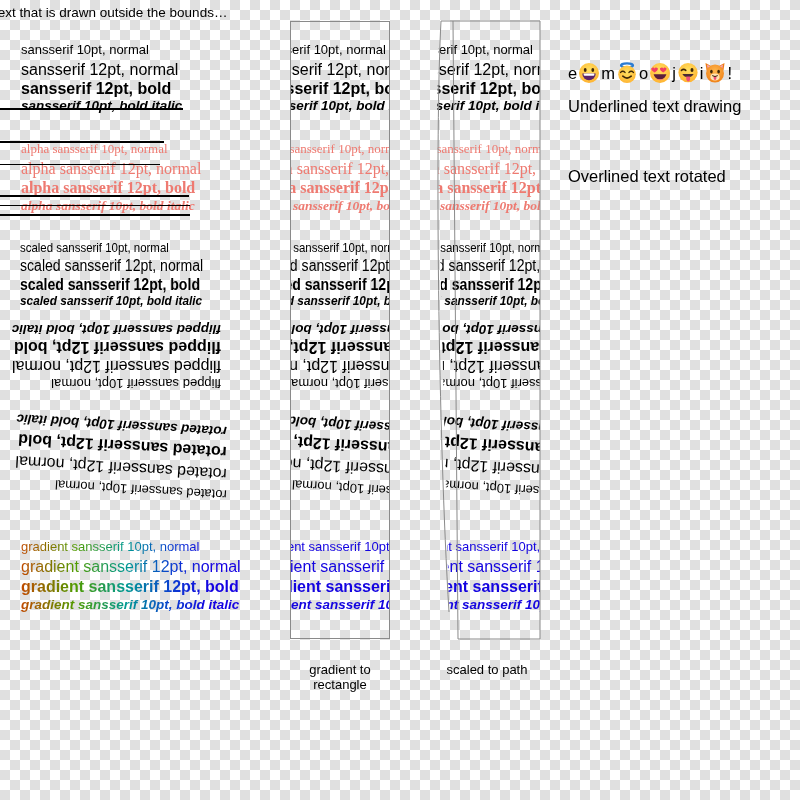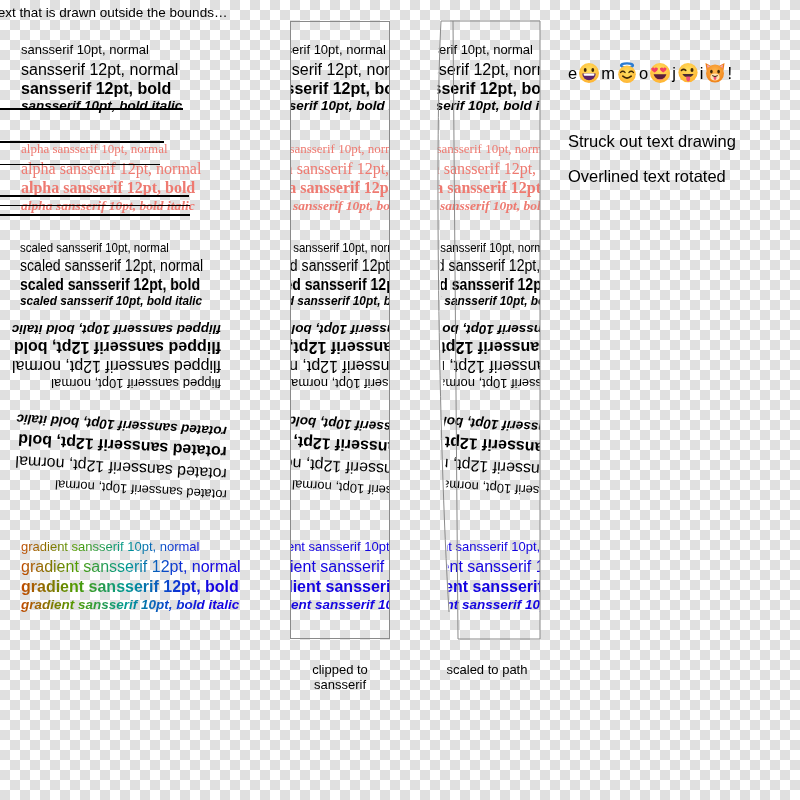--- a/index.html
+++ b/index.html
@@ -123,21 +123,21 @@
     <div class="t f10 grad" style="left:21px;top:540px">gradient sansserif 10pt, normal</div>
     <div class="t f12 grad" style="left:21px;top:558px">gradient sansserif 12pt, normal</div>
     <div class="t f12 b grad" style="left:21px;top:578px">gradient sansserif 12pt, bold</div>
     <div class="t f10e b i grad" style="left:21px;top:597px">gradient sansserif 10pt, bold italic</div>
   </div>
   </div>
   <div class="borderline" style="left:290px;top:21px;width:100px;height:1px"></div>
   <div class="borderline" style="left:290px;top:638px;width:100px;height:1px"></div>
   <div class="borderline" style="left:290px;top:21px;width:1px;height:618px"></div>
   <div class="borderline" style="left:389px;top:21px;width:1px;height:618px"></div>
-  <div class="label" style="left:288px;top:662px;width:104px">clipped to sansserif</div>
+  <div class="label" style="left:288px;top:662px;width:104px">gradient to rectangle</div>
 
   <div class="clipbox" style="left:437px;top:21px;width:103px;height:618px;clip-path:polygon(2px 0px,103px 0px,103px 617px,21px 617px,12px 591px,6px 350px,0px 100px,2px 0px)">
     <div class="scene clone" style="left:-53px;top:-21px">
 
     <div class="t f10" style="left:21px;top:43px">sansserif 10pt, normal</div>
     <div class="t f12" style="left:21px;top:61px">sansserif 12pt, normal</div>
     <div class="t f12 b" style="left:21px;top:80px">sansserif 12pt, bold</div>
     <div class="t f10e b i" style="left:21px;top:98px">sansserif 10pt, bold italic</div>
 
     <div class="t f10 alpha" style="left:21px;top:142px">alpha sansserif 10pt, normal</div>
@@ -249,16 +249,16 @@
       <circle cx="11" cy="11.6" r="9" fill="url(#fo1)"></circle>
       <ellipse cx="7.4" cy="9.6" rx="1.3" ry="1.9" fill="#3d2709"></ellipse>
       <ellipse cx="14.6" cy="9.6" rx="1.3" ry="1.9" fill="#3d2709"></ellipse>
       <ellipse cx="11" cy="15" rx="4.6" ry="3.4" fill="#ffe3b3"></ellipse>
       <path d="M9.6,14.2 Q9.5,18 11.1,18.1 Q12.6,18 12.4,14.3 Z" fill="#f0507a"></path>
       <path d="M8.2,13.6 Q11,15.4 13.8,13.6" stroke="#3d2709" stroke-width="1" fill="none"></path>
     </svg>
     <span class="ltr">!</span>
   </div>
 
-  <div class="fx" style="top:132px">Struck out text drawing</div>
+  <div class="fx" style="top:97px">Underlined text drawing</div>
   <div class="fx" style="top:167px">Overlined text rotated</div>
 
 </div>
 
 </body></html>

